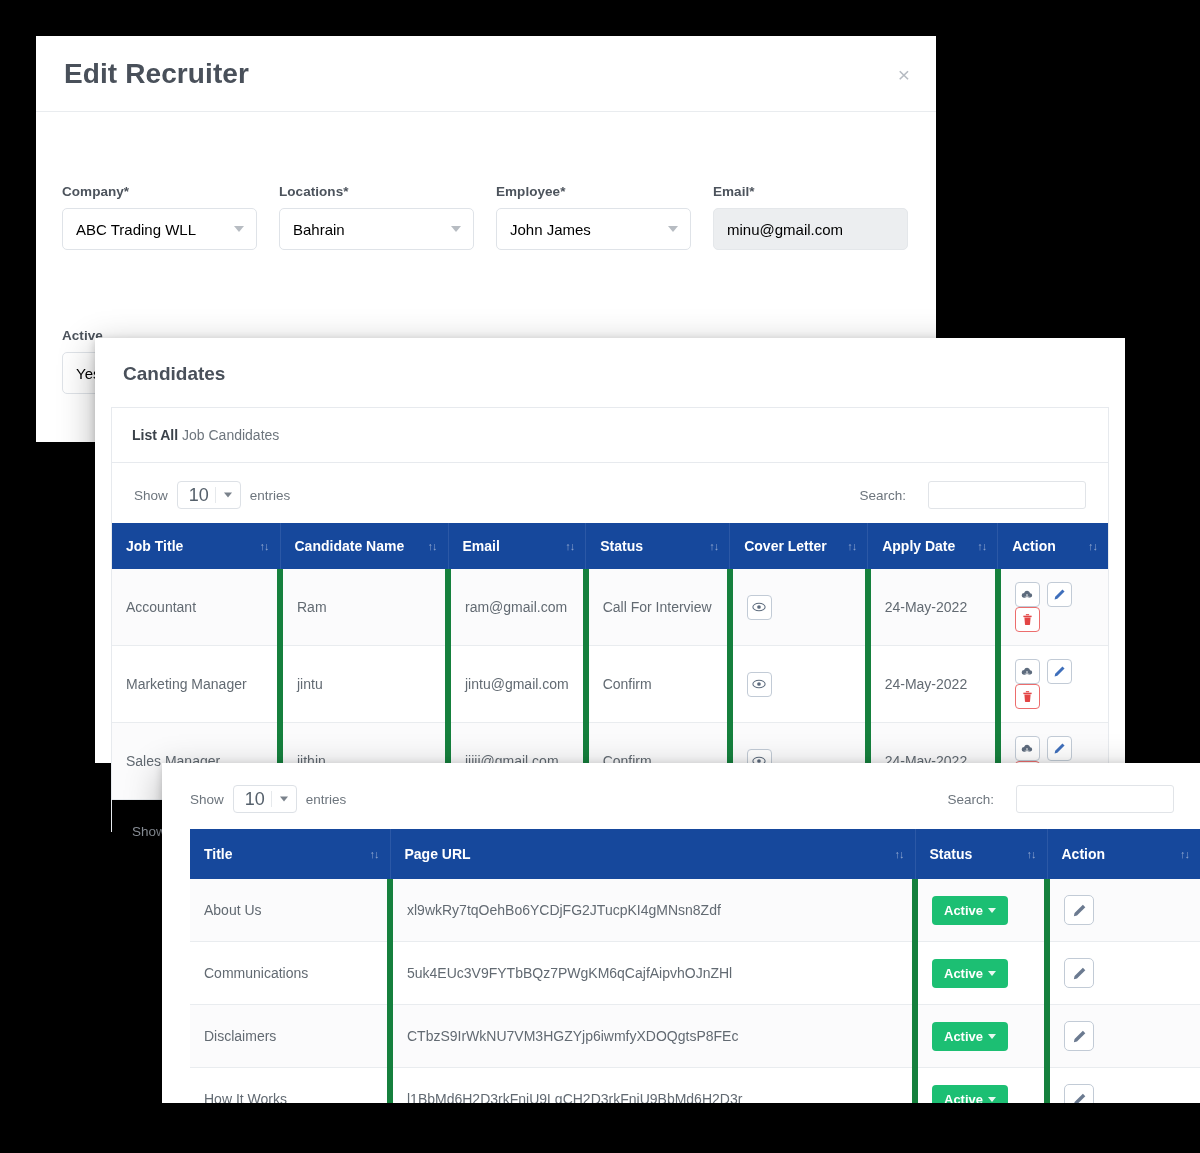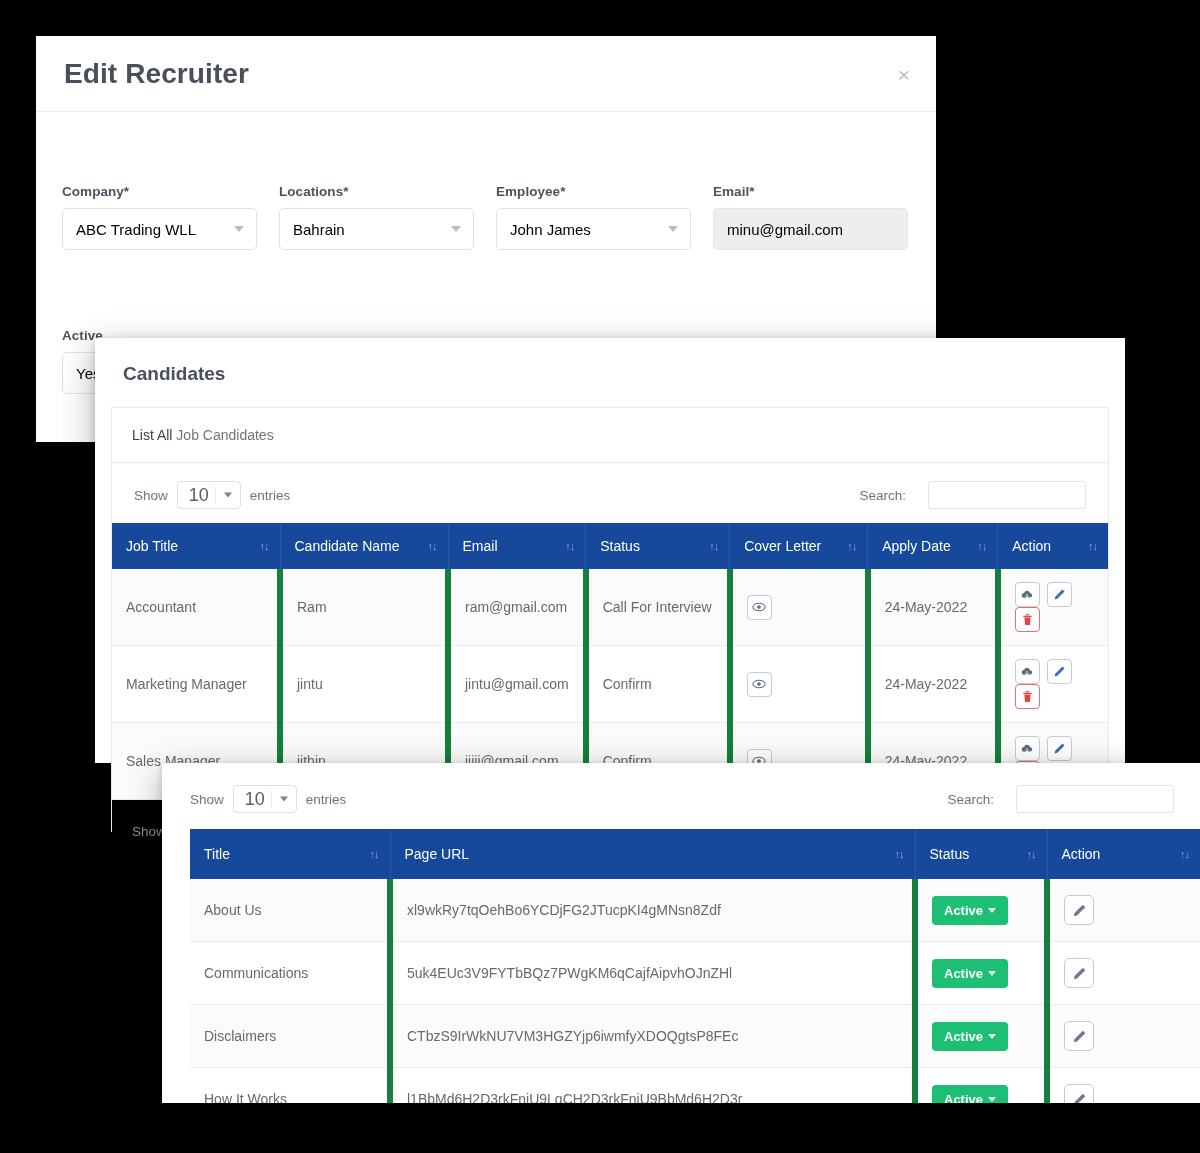--- a/index.html
+++ b/index.html
@@ -123,21 +123,21 @@
     border: 1px solid #e7eaee;
     border-bottom: none;
     height: 100%;
   }
   #candidates-subhead {
     padding: 19px 20px;
     border-bottom: 1px solid #e7eaee;
     font-size: 14px;
     color: #6d757d;
   }
-  #candidates-subhead b { color: #3b424a; font-weight: 400; }
+  #candidates-subhead b { color: #3b424a; font-weight: 700; }
 
   .dt-controls {
     display: flex;
     justify-content: space-between;
     align-items: center;
     padding: 18px 22px 14px 22px;
   }
   .dt-show { display: flex; align-items: center; gap: 9px; font-size: 13.5px; color: #6d757d; }
   .dt-len {
     width: 64px; height: 28px;
@@ -159,21 +159,21 @@
     font-family: inherit; font-size: 13px;
     padding: 0 7px;
     color: #55606b;
   }
 
   table.dt { width: 100%; border-collapse: collapse; }
   table.dt thead th {
     background: #16489c;
     color: #ffffff;
     font-size: 14px;
-    font-weight: 400;
+    font-weight: 700;
     text-align: left;
     padding: 15px 14px;
     border-right: 1px solid #2b58a6;
     white-space: nowrap;
     position: relative;
     margin-left: 48px;
   }
   table.dt thead th:last-child { border-right: none; }
   .sortico {
     position: absolute;

